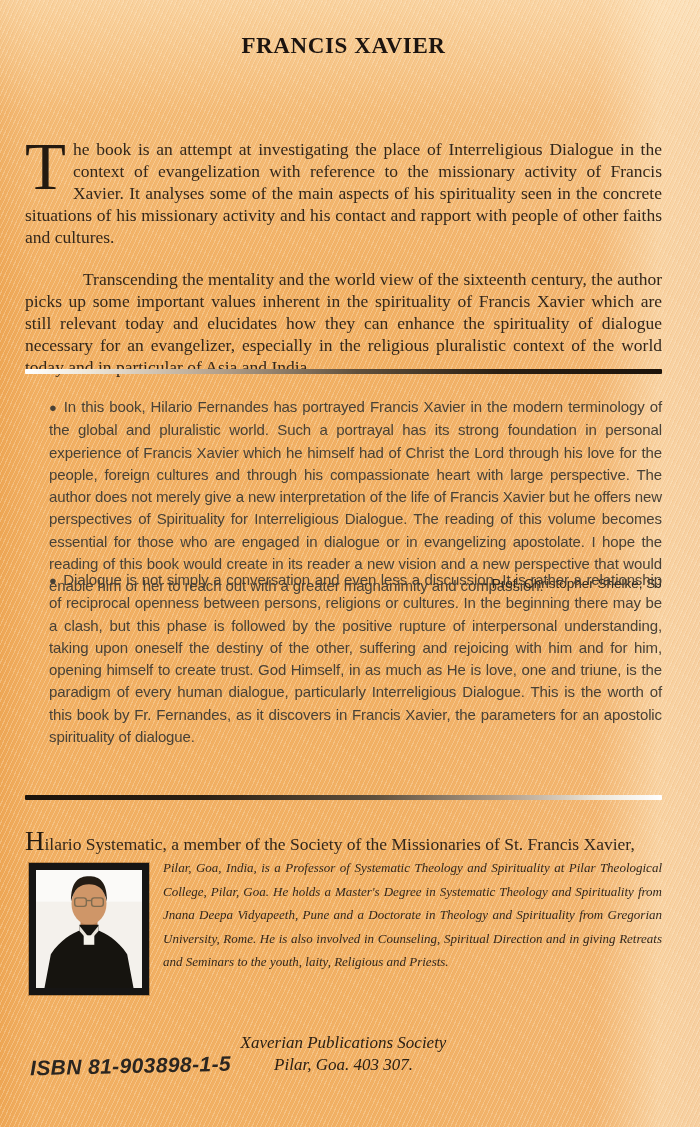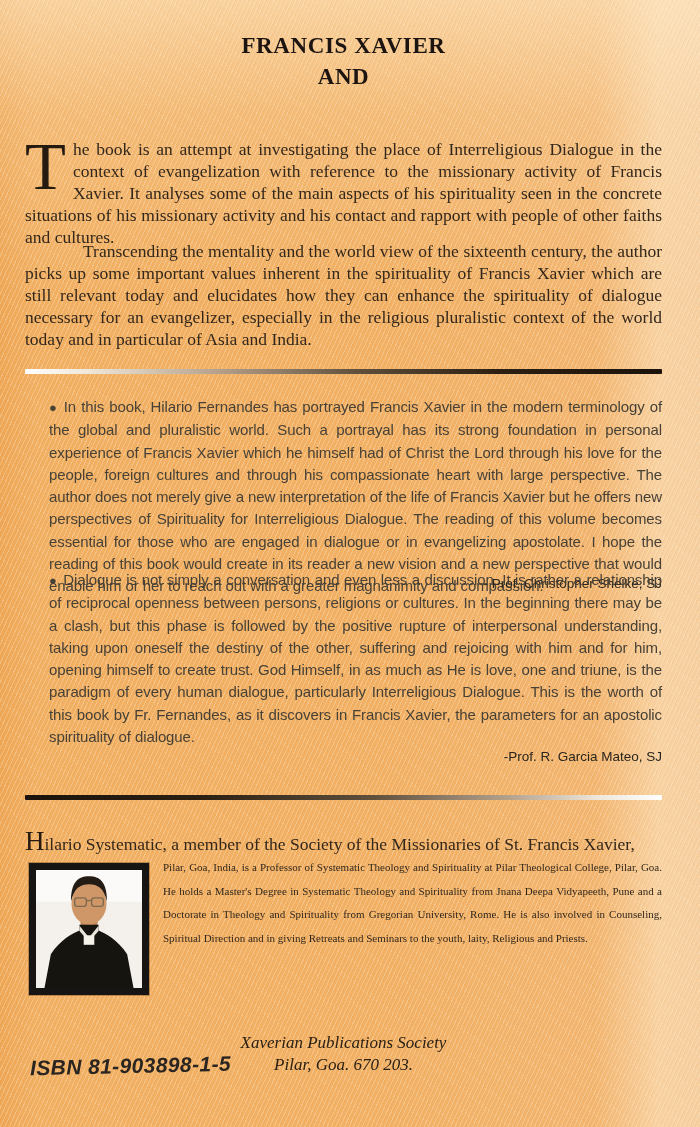--- a/index.html
+++ b/index.html
@@ -24,21 +24,21 @@
   .title-sz2{font-size:24px;}
   
   .serif-par{
     font-size:17.5px;line-height:22px;text-align:justify;color:#33271b;
   }
   .dropcap{
     float:left;font-size:67px;line-height:53px;padding:2px 7px 0 0;color:#241a10;
     font-family:"Liberation Serif", serif;
   }
   .p1{top:138px;}
-  .p2{top:240px;text-indent:58px;}
+  .p2{top:268px;text-indent:58px;}
   
   .divider{height:5px;border-radius:1px;}
   .divider1{top:369px;background:linear-gradient(90deg,#ffffff 0%,#eee7da 10%,#b5a28d 30%,#60503c 52%,#2c2013 74%,#1b130b 100%);}
   .divider2{top:795px;background:linear-gradient(90deg,#1b130b 0%,#2c2013 28%,#60503c 55%,#b5a28d 76%,#eee7da 90%,#ffffff 100%);}
   
   .testimonial{
     font-family:"Liberation Sans", sans-serif;
     font-size:15px;line-height:22.3px;text-align:justify;color:#484136;
     letter-spacing:-0.1px;
     margin-left:24px;
@@ -50,21 +50,21 @@
     font-family:"Liberation Sans", sans-serif;
     font-weight:normal;font-style:normal;
     font-size:13.5px;color:#2a251d;text-align:right;
   }
   .attr-overlap{margin-top:-22px;}
   .attr-below{margin-top:1px;}
   
   .bio{top:831px;}
   .bio-line1{font-size:17.5px;line-height:24px;text-align:justify;color:#33271b;}
   .bio-initial{font-size:27px;line-height:20px;color:#241a10;}
-  .bio-rest{font-size:11px;line-height:23.5px;text-align:justify;color:#33271b;}
+  .bio-rest{font-size:13px;line-height:23.5px;text-align:justify;color:#33271b;font-style:italic;}
   .photo-frame{
     float:left;
     width:106px;height:118px;
     border:7px solid #161514;
     margin:7px 14px 2px 4px;
     background:#ffffff;
     box-shadow:0 0 0 1px rgba(90,50,10,0.35);
   }
   .photo-frame svg{display:block;width:100%;height:100%;}
   
@@ -80,39 +80,37 @@
   }
   .clearfix::after{content:"";display:table;clear:both;}
 </style>
 </head>
 <body>
 
 <div class="page">
 
   <div class="abs title-block">
     <div class="title-line title-sz1">FRANCIS XAVIER</div>
-    <div class="title-line title-sz1">AND</div>
   </div>
 
   <div class="abs serif-par p1 clearfix">
     <span class="dropcap">T</span><span>he book is an attempt at investigating the place of Interreligious Dialogue in the context of evangelization with reference to the missionary activity of Francis Xavier. It analyses some of the main aspects of his spirituality seen in the concrete situations of his missionary activity and his contact and rapport with people of other faiths and cultures.</span>
   </div>
 
   <div class="abs serif-par p2">Transcending the mentality and the world view of the sixteenth century, the author picks up some important values inherent in the spirituality of Francis Xavier which are still relevant today and elucidates how they can enhance the spirituality of dialogue necessary for an evangelizer, especially in the religious pluralistic context of the world today and in particular of Asia and India.</div>
 
   <div class="abs divider divider1"></div>
 
   <div class="abs t1">
     <div class="testimonial"><span class="bullet">●</span><span>In this book, Hilario Fernandes has portrayed Francis Xavier in the modern terminology of the global and pluralistic world. Such a portrayal has its strong foundation in personal experience of Francis Xavier which he himself had of Christ the Lord through his love for the people, foreign cultures and through his compassionate heart with large perspective. The author does not merely give a new interpretation of the life of Francis Xavier but he offers new perspectives of Spirituality for Interreligious Dialogue. The reading of this volume becomes essential for those who are engaged in dialogue or in evangelizing apostolate. I hope the reading of this book would create in its reader a new vision and a new perspective that would enable him or her to reach out with a greater magnanimity and compassion.</span></div>
     <div class="attribution attr-overlap">- Prof. Christopher Shelke, SJ</div>
   </div>
 
   <div class="abs t2">
     <div class="testimonial"><span class="bullet">●</span><span>Dialogue is not simply a conversation and even less a discussion. It is rather a relationship of reciprocal openness between persons, religions or cultures. In the beginning there may be a clash, but this phase is followed by the positive rupture of interpersonal understanding, taking upon oneself the destiny of the other, suffering and rejoicing with him and for him, opening himself to create trust. God Himself, in as much as He is love, one and triune, is the paradigm of every human dialogue, particularly Interreligious Dialogue. This is the worth of this book by Fr. Fernandes, as it discovers in Francis Xavier, the parameters for an apostolic spirituality of dialogue.</span></div>
-    <div class="attribution attr-below">-Prof. R. Garcia Mateo, SJ</div>
   </div>
 
   <div class="abs divider divider2"></div>
 
   <div class="abs bio">
     <div class="bio-line1">
       <span class="bio-initial">H</span><span>ilario Systematic, a member of the Society of the Missionaries of St. Francis Xavier,</span>
     </div>
     <div class="bio-rest clearfix">
       <div class="photo-frame">
@@ -131,18 +129,18 @@
           <rect x="45" y="62" width="10" height="9" fill="#f5f2ea"></rect>
         </svg>
       </div>
       <span>Pilar, Goa, India, is a Professor of Systematic Theology and Spirituality at Pilar Theological College, Pilar, Goa. He holds a Master's Degree in Systematic Theology and Spirituality from Jnana Deepa Vidyapeeth, Pune and a Doctorate in Theology and Spirituality from Gregorian University, Rome. He is also involved in Counseling, Spiritual Direction and in giving Retreats and Seminars to the youth, laity, Religious and Priests.</span>
     </div>
   </div>
 
   <div class="abs footer">
     <div class="publisher">
       <div>Xaverian Publications Society</div>
-      <div>Pilar, Goa. 670 203.</div>
+      <div>Pilar, Goa. 403 307.</div>
     </div>
     <div class="isbn">ISBN 81-903898-1-5</div>
   </div>
 
 </div>
 
 </body></html>

